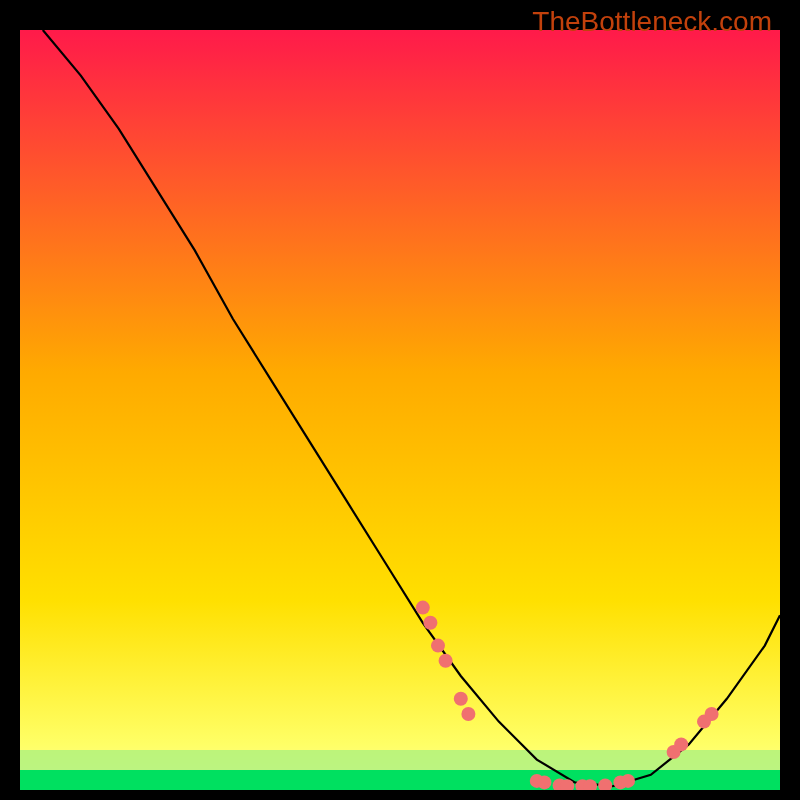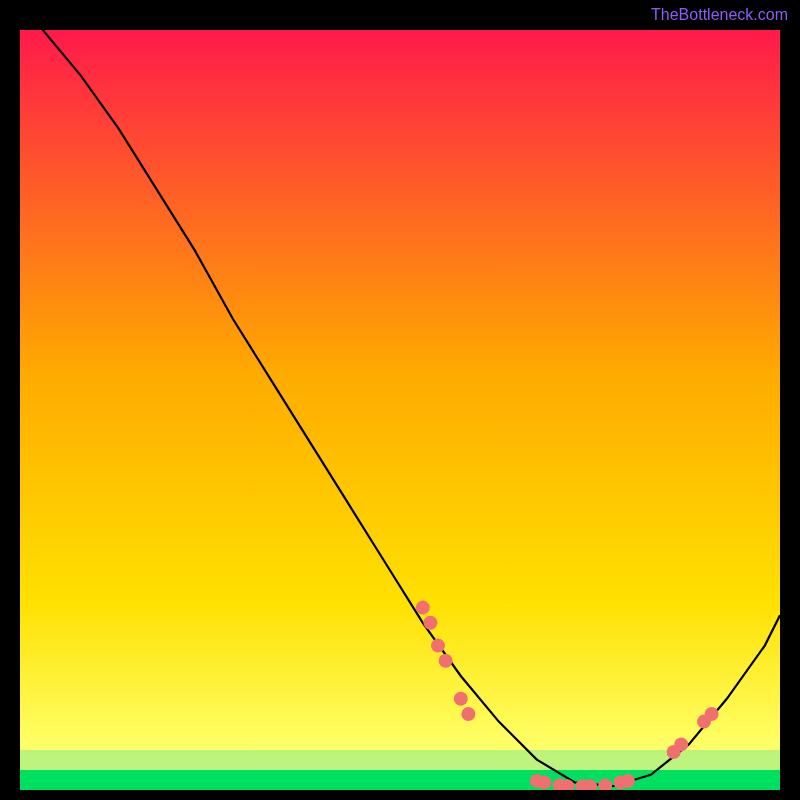--- a/index.html
+++ b/index.html
@@ -7,23 +7,23 @@
     padding: 0;
     width: 800px;
     height: 800px;
     background: #000;
     position: relative;
     font-family: Arial, sans-serif;
   }
   .watermark {
     position: absolute;
     top: 6px;
-    right: 12px;
-    color: #8b5cf6;
-    font-size: 16px;
+    right: 28px;
+    color: #c2410c;
+    font-size: 28px;
     font-weight: 500;
     z-index: 10;
   }
   .plot-area {
     position: absolute;
     left: 20px;
     top: 30px;
     width: 760px;
     height: 760px;
   }

